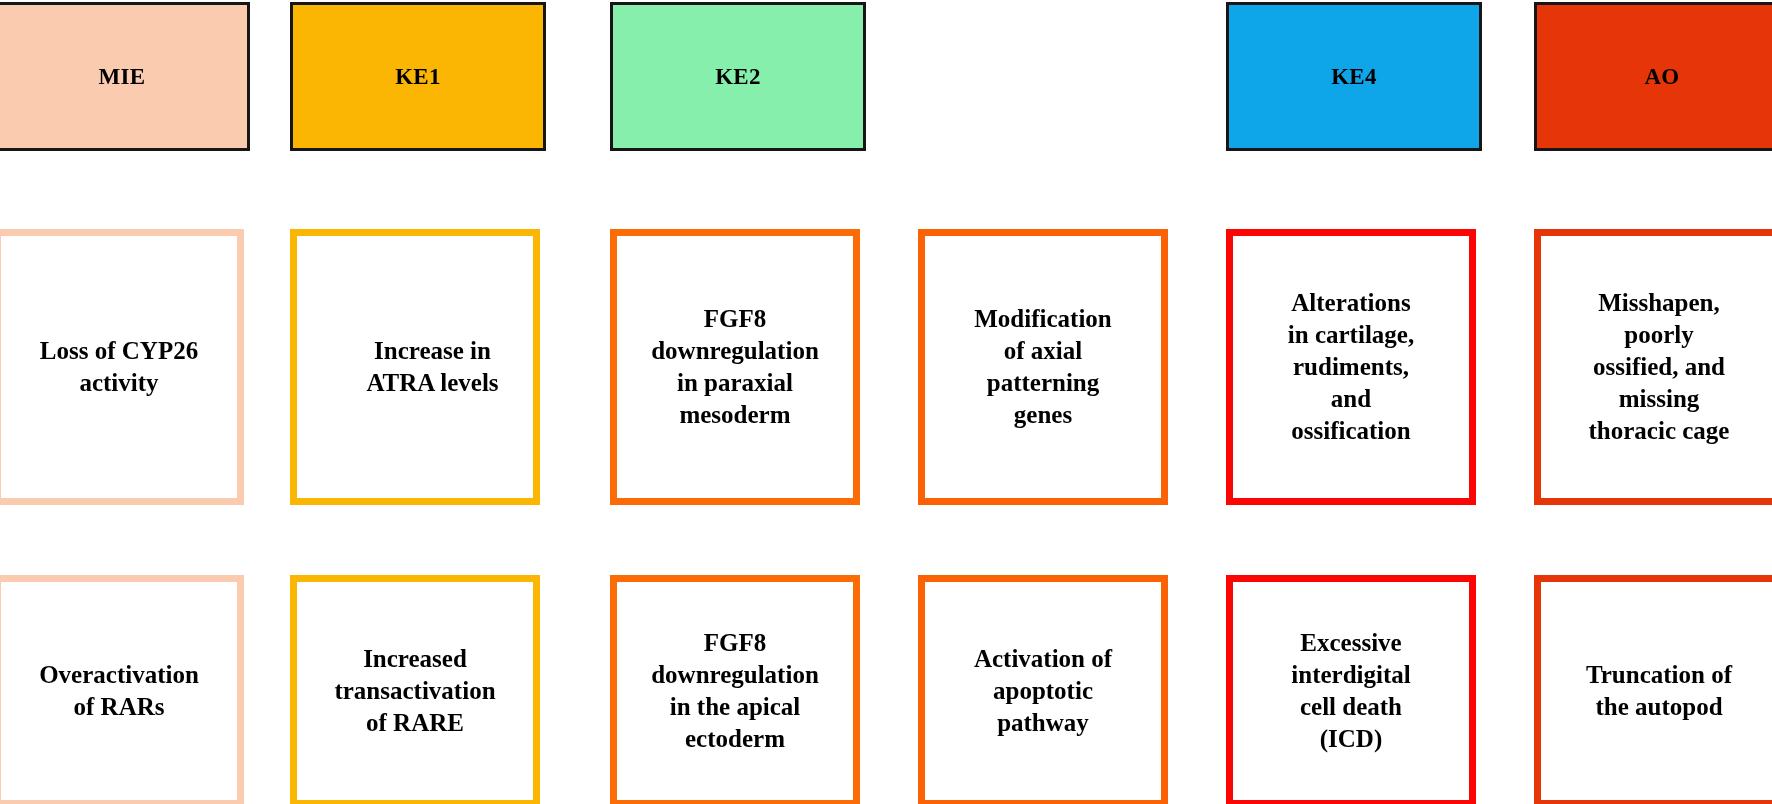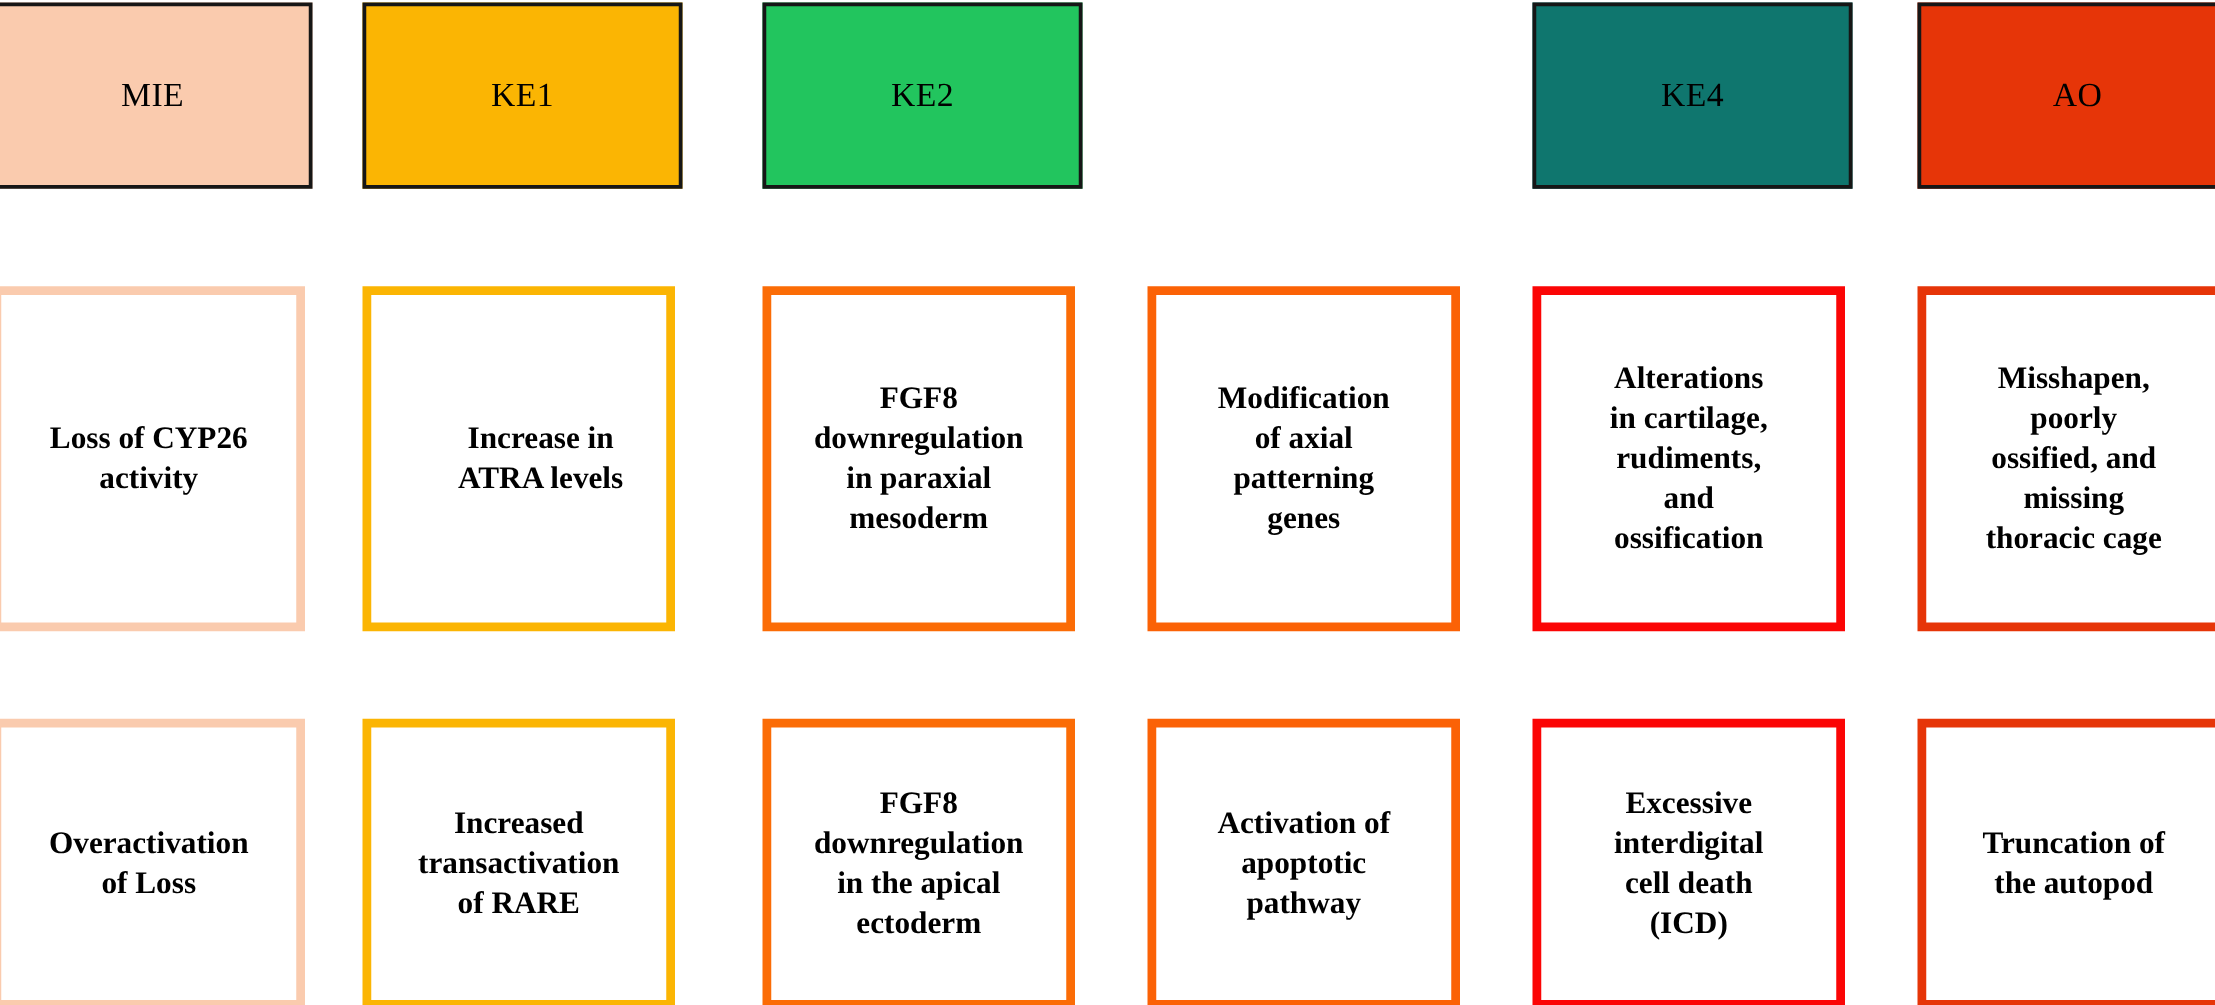--- a/index.html
+++ b/index.html
@@ -37,22 +37,22 @@
     top: 2px;
     width: 250px;
     height: 143px;
     border: 3px solid #161616;
     box-sizing: content-box;
     display: flex;
     align-items: center;
     justify-content: center;
   }
   .header-label {
-    font-size: 27px;
-    font-weight: normal;
+    font-size: 23px;
+    font-weight: bold;
     color: #000000;
     letter-spacing: 0.3px;
     line-height: 1;
   }
 
   
   .body-row { position: absolute; left: 0; width: 1772px; }
   .row-2 { top: 229px; height: 278px; }
   .row-3 { top: 575px; height: 232px; }
 
@@ -89,26 +89,26 @@
   <div class="header-row">
 
     <div class="header-box col-0" style="background: rgb(250, 203, 174);">
       <span class="header-label">MIE</span>
     </div>
 
     <div class="header-box col-1" style="background: rgb(251, 181, 3);">
       <span class="header-label">KE1</span>
     </div>
 
-    <div class="header-box col-2" style="background: #22c55e; justify-content: center;">
+    <div class="header-box col-2" style="background: #86efac; justify-content: center;">
       <span class="header-label">KE2</span>
     </div>
 
 
-    <div class="header-box col-4" style="background: #0f766e;">
+    <div class="header-box col-4" style="background: #0ea5e9;">
       <span class="header-label">KE4</span>
     </div>
 
     <div class="header-box col-5" style="background: rgb(230, 53, 8);">
       <span class="header-label">AO</span>
     </div>
 
   </div>
 
   <div class="body-row row-2">
@@ -152,21 +152,21 @@
 missing
 thoracic cage</span>
     </div>
 
   </div>
 
   <div class="body-row row-3">
 
     <div class="node-box col-0" style="border-color: rgb(250, 203, 174);">
       <span class="node-text">Overactivation
-of Loss</span>
+of RARs</span>
     </div>
 
     <div class="node-box col-1" style="border-color: rgb(251, 181, 3);">
       <span class="node-text">Increased
 transactivation
 of RARE</span>
     </div>
 
     <div class="node-box col-2" style="border-color: rgb(251, 108, 6);">
       <span class="node-text">FGF8

